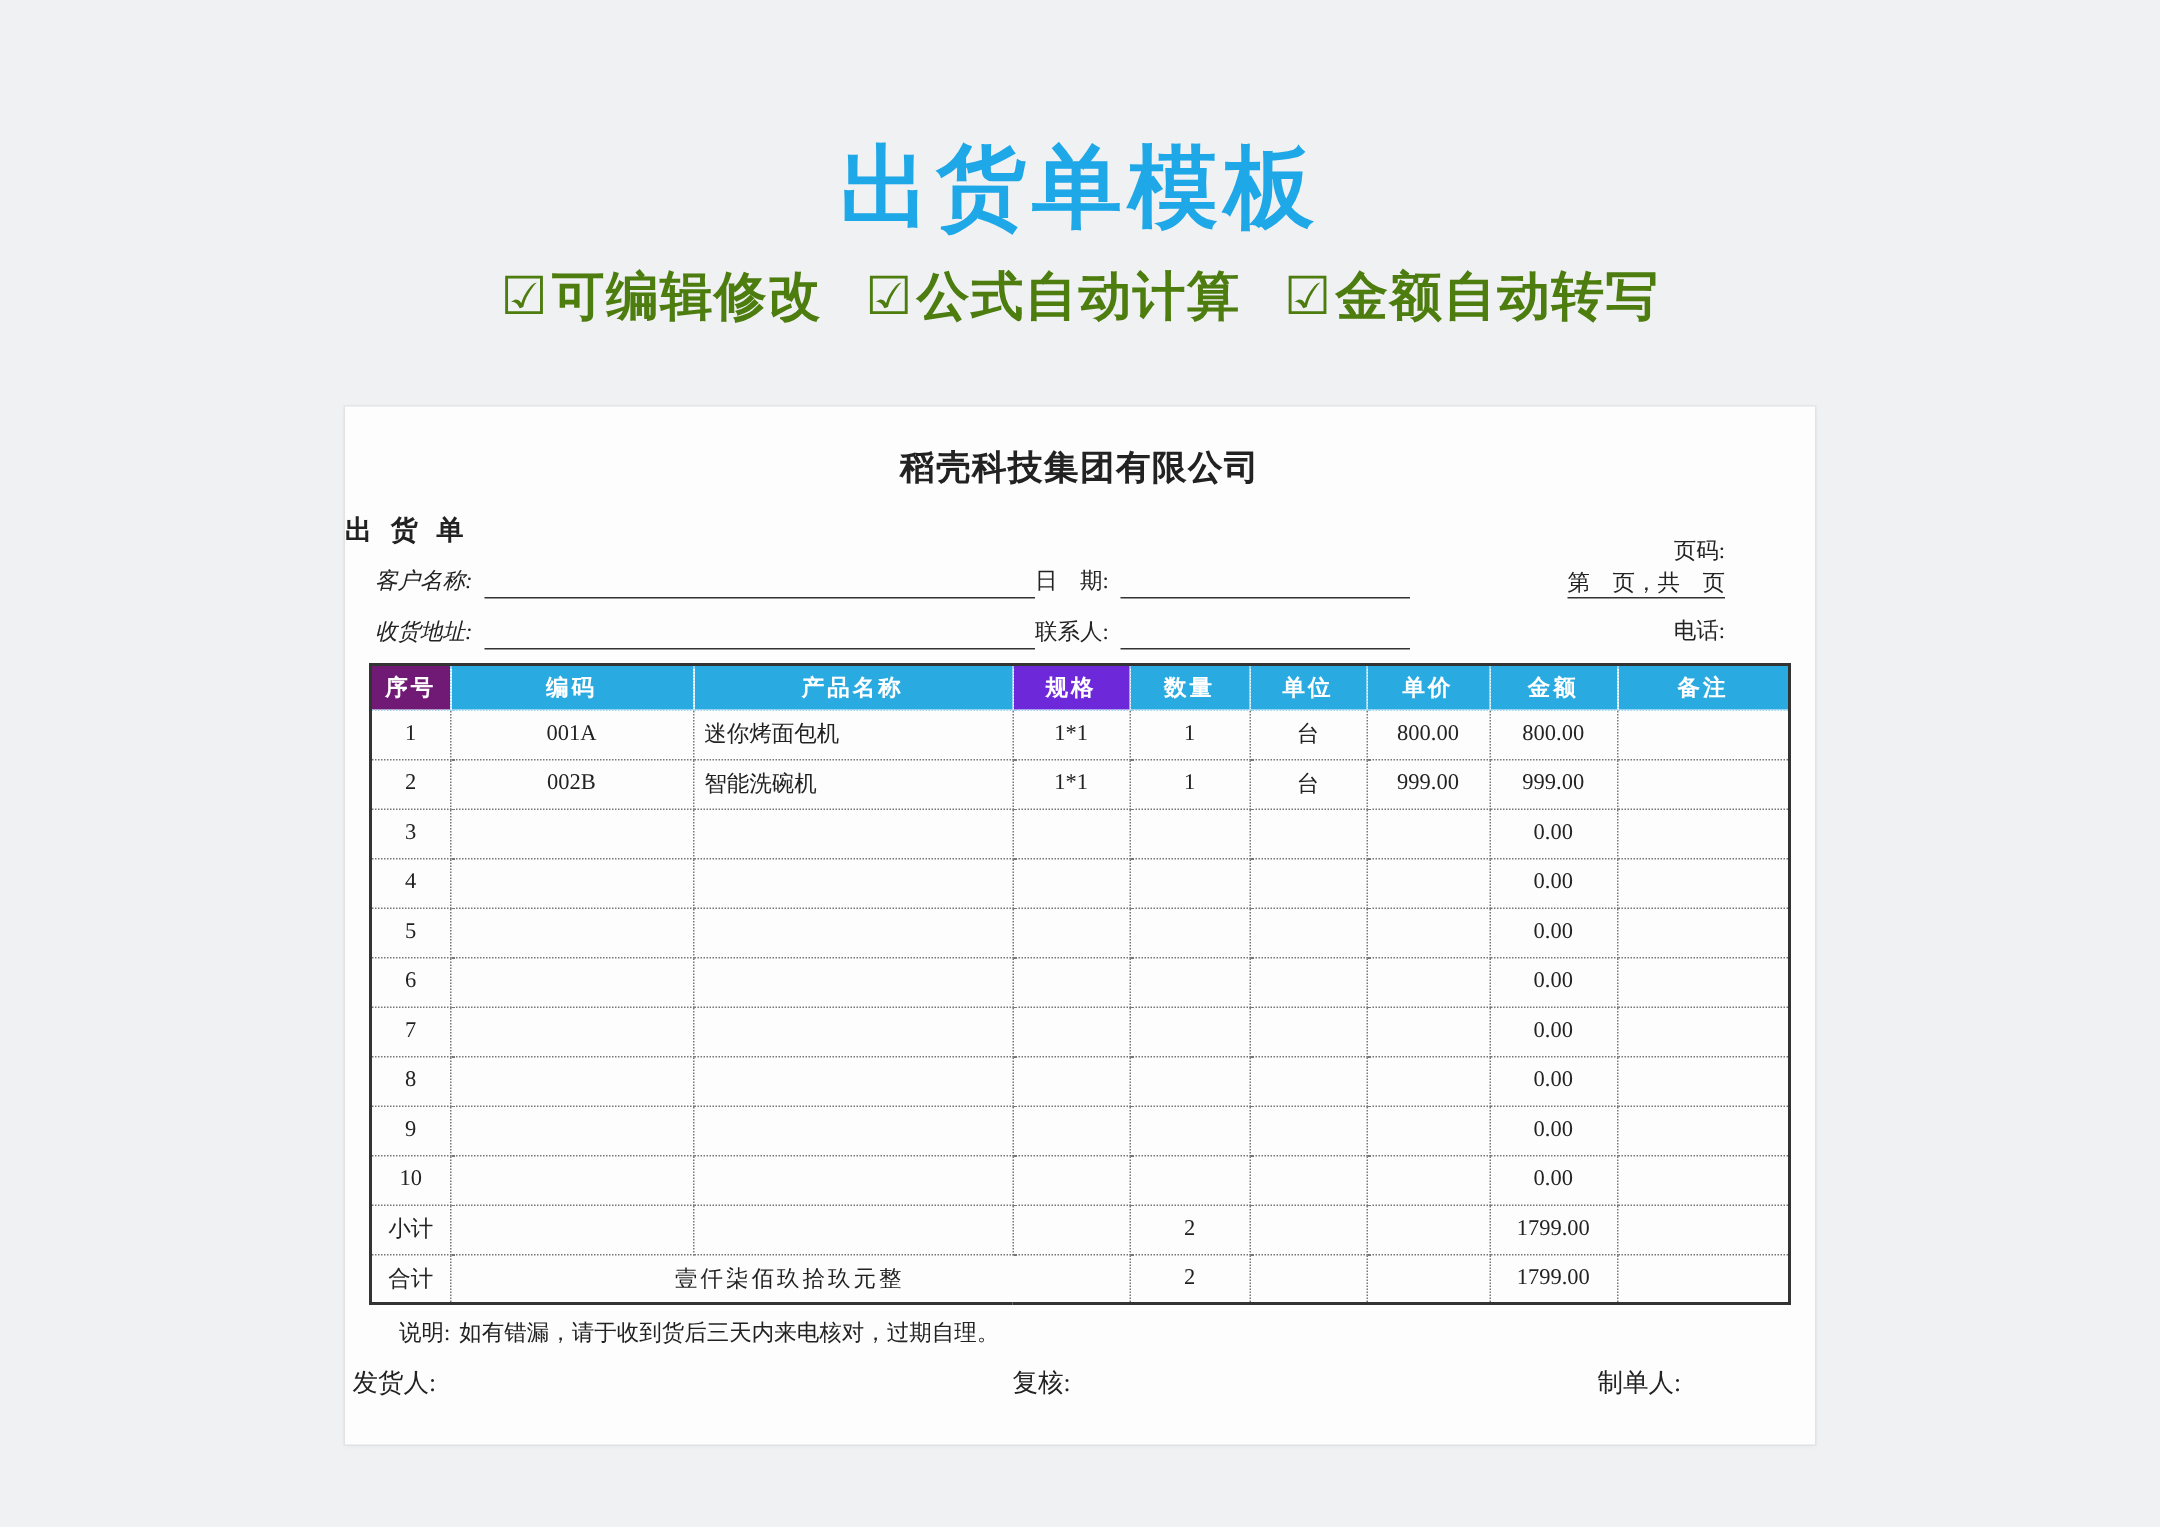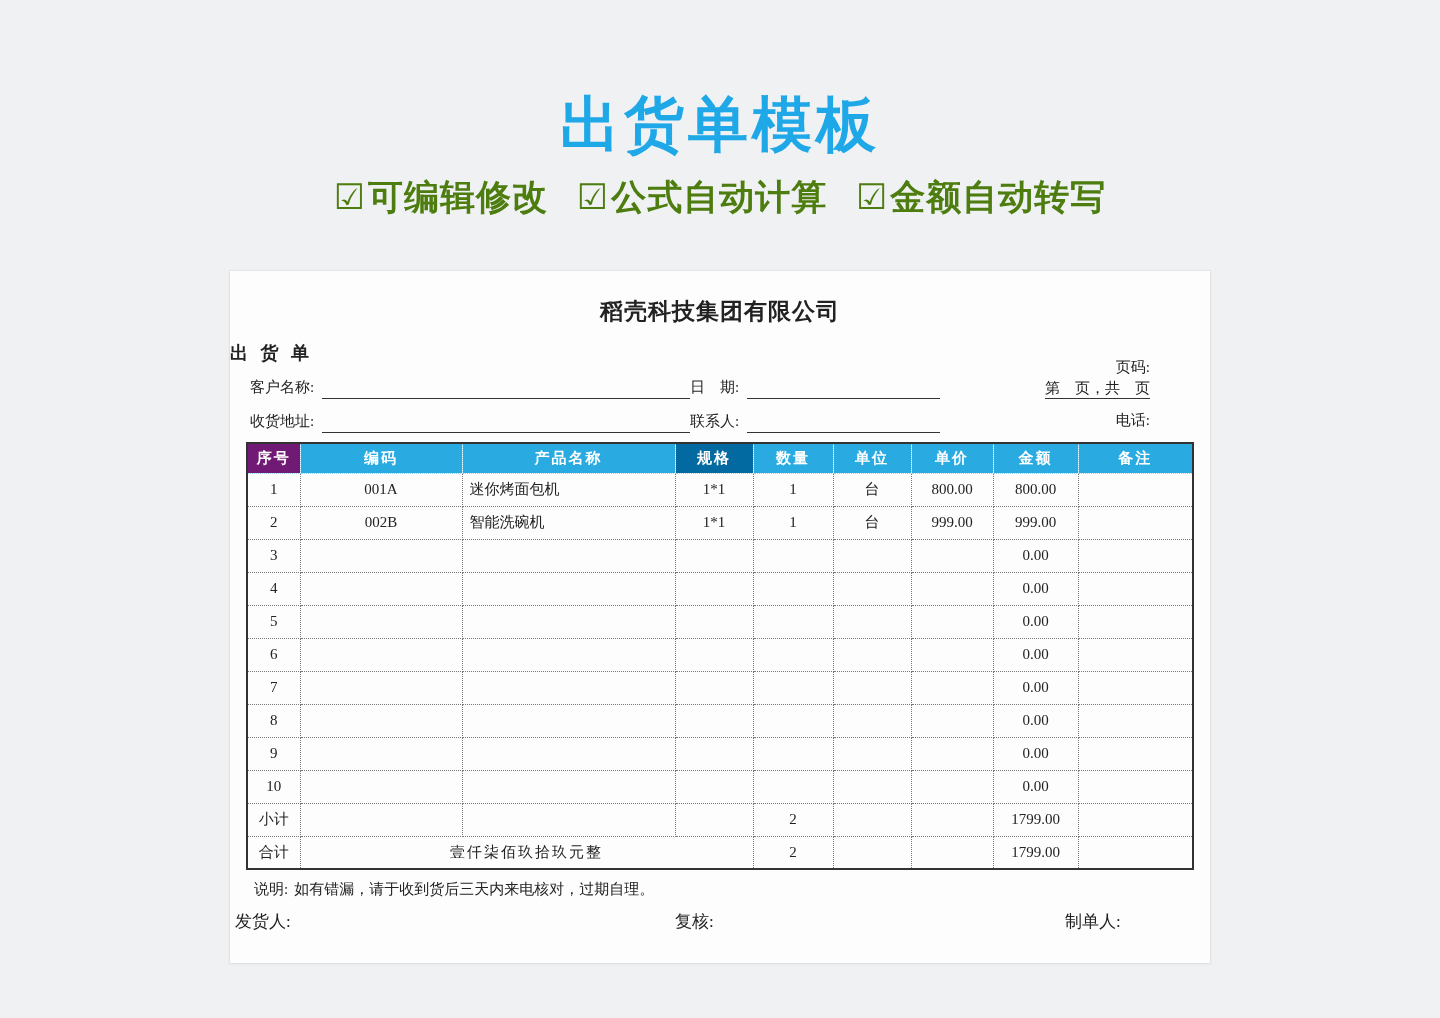--- a/index.html
+++ b/index.html
@@ -54,21 +54,21 @@
     line-height:24px;
   }
   .field-row {
     display:flex;
     align-items:flex-end;
     height:34px;
     padding:0 60px 0 20px;
     font-size:15px;
   }
   .fgroup { display:flex; align-items:flex-end; }
-  .fg1 { width:440px; }
+  .fg1 { width:440px;font-style:italic; }
   .fg2 { width:250px; }
   .fg3 { width:210px;flex-direction:column; }
   .flabel { white-space:pre; padding-bottom:2px; }
   .fline {
     flex:1;
     border-bottom:1.5px solid #333;
     height:20px;
     margin-left:8px;
     text-align:center;
     white-space:pre;
@@ -96,21 +96,21 @@
     color:#fff;
     font-weight:700;
     letter-spacing:2px;
     border-color:#9ad4ef;
   }
   td.al { text-align:left; padding-left:7px; }
   td.words { letter-spacing:2px; }
   
   .note-row {
     margin-top:10px;
-    padding:0 24px;
+    padding:0 36px;
     font-size:15px;
     line-height:18px;
   }
   .note-label { margin-right:6px; }
   .sign-row {
     display:flex;
     margin-top:14px;
     padding:0 5px;
     font-size:17px;
     line-height:20px;
@@ -175,21 +175,21 @@
         <col style="width:78px">
       <col style="width:82px">
         <col style="width:85px">
         <col style="width:115px">
     </colgroup>
     <thead>
       <tr id="table-head-row">
           <th style="background: #701a75;">序号</th>
           <th style="background: rgb(41, 171, 226);">编码</th>
           <th style="background: rgb(41, 171, 226);">产品名称</th>
-          <th style="background: #0369a1;">规格</th>
+          <th style="background: #6d28d9;">规格</th>
           <th style="background: rgb(41, 171, 226);">数量</th>
           <th style="background: rgb(41, 171, 226);">单位</th>
           <th style="background: rgb(41, 171, 226);">单价</th>
           <th style="background: rgb(41, 171, 226);">金额</th>
           <th style="background: rgb(41, 171, 226);">备注</th>
         </tr>
     </thead>
     <tbody id="table-body">
         <tr>
           <td>1</td>

